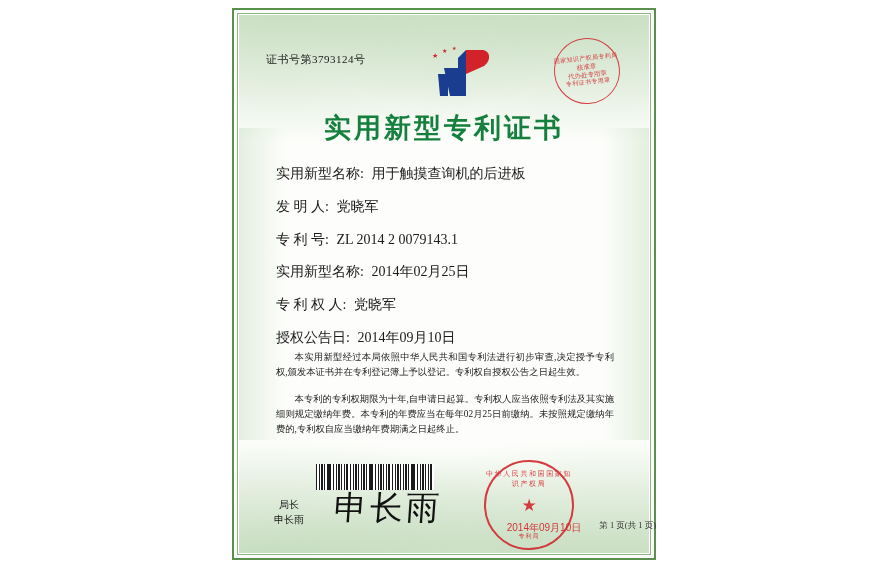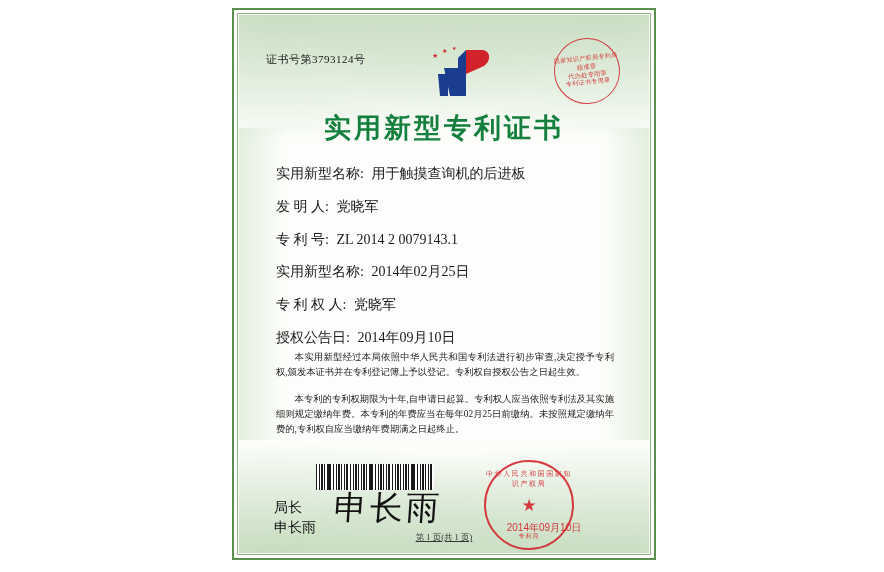--- a/index.html
+++ b/index.html
@@ -194,23 +194,24 @@
         #ffffff 4.2px, #ffffff 5px,
         #1a1a1a 5px, #1a1a1a 7px,
         #ffffff 7px, #ffffff 8.4px);
   }
 
   
   .sig-labels {
     position: absolute;
     left: 42px;
     top: 490px;
-    font-size: 14px;
+    font-size: 10px;
     line-height: 1.45;
     color: #111;
+    text-align: center;
   }
   .signature {
     position: absolute;
     left: 102px;
     top: 478px;
     font-size: 33px;
     color: #111;
     font-family: "Liberation Serif", serif;
     letter-spacing: 3px;
     transform: skewX(-4deg);
@@ -259,25 +260,24 @@
     font-size: 10px;
     opacity: 0.9;
     font-family: "Liberation Sans", sans-serif;
     white-space: nowrap;
   }
 
   
   .page-footer {
     position: absolute;
     left: 0; right: 0;
-    bottom: 16px;
-    text-align: center;
+    bottom: 28px;
+    text-align: right;
     font-size: 8.5px;
     color: #333;
-    text-decoration: underline;
   }
 </style>
 </head>
 <body>
 
 <div id="certificate-page">
 
   <div class="sheet">
 
     <div class="sheet-border-outer"></div>

